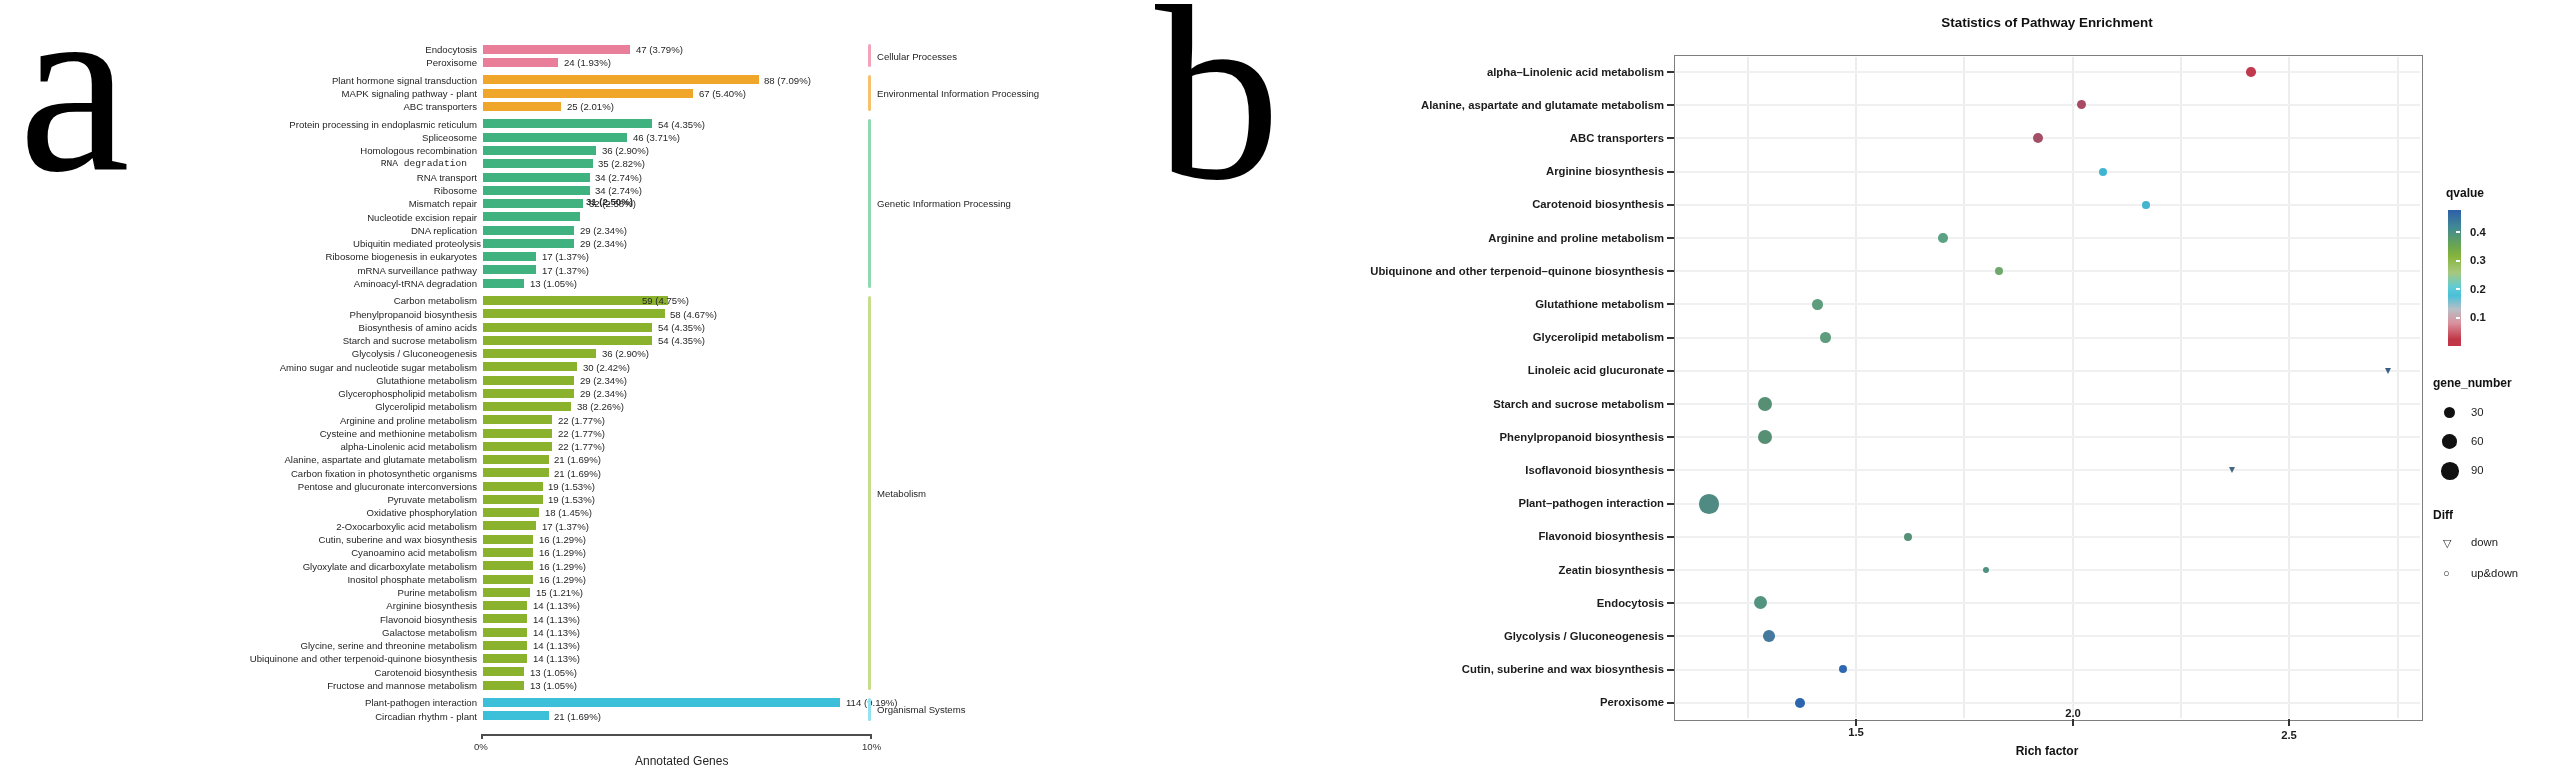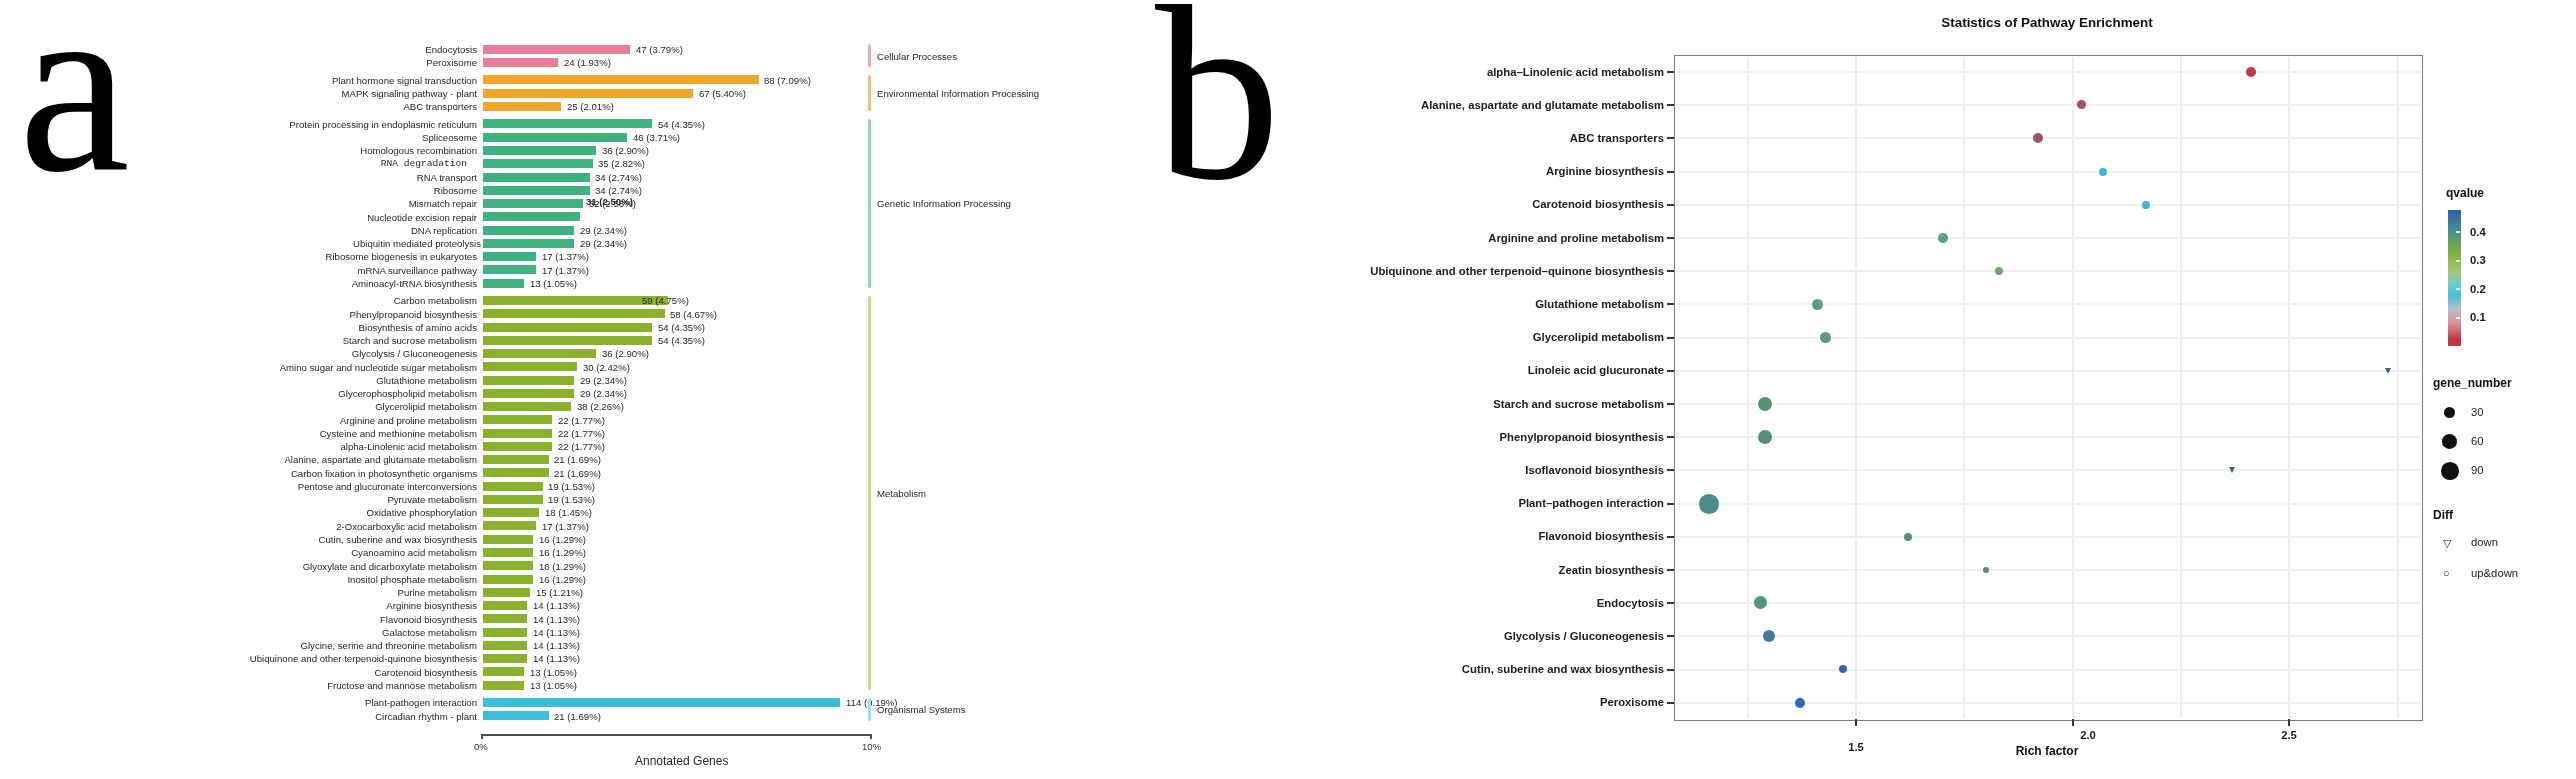--- a/index.html
+++ b/index.html
@@ -100,21 +100,21 @@
         <div class="pa-value" style="left: 580px; top: 225px;">29 (2.34%)</div>
         <div class="pa-label" style="left: 79px; top: 238px;">Ubiquitin mediated proteolysis</div>
         <div class="pa-bar" style="left: 483px; top: 239px; width: 91px; background: rgb(63, 178, 127);"></div>
         <div class="pa-value" style="left: 580px; top: 238px;">29 (2.34%)</div>
         <div class="pa-label" style="left: 75px; top: 251px;">Ribosome biogenesis in eukaryotes</div>
         <div class="pa-bar" style="left: 483px; top: 252px; width: 53px; background: rgb(63, 178, 127);"></div>
         <div class="pa-value" style="left: 542px; top: 251px;">17 (1.37%)</div>
         <div class="pa-label" style="left: 75px; top: 265px;">mRNA surveillance pathway</div>
         <div class="pa-bar" style="left: 483px; top: 265px; width: 53px; background: rgb(63, 178, 127);"></div>
         <div class="pa-value" style="left: 542px; top: 265px;">17 (1.37%)</div>
-        <div class="pa-label" style="left: 75px; top: 278px;">Aminoacyl-tRNA biosynthesis</div>
+        <div class="pa-label" style="left: 75px; top: 278px;">Aminoacyl-tRNA degradation</div>
         <div class="pa-bar" style="left: 483px; top: 279px; width: 41px; background: rgb(63, 178, 127);"></div>
         <div class="pa-value" style="left: 530px; top: 278px;">13 (1.05%)</div>
         <div class="pa-label" style="left: 75px; top: 295px;">Carbon metabolism</div>
         <div class="pa-bar" style="left: 483px; top: 296px; width: 185px; background: rgb(138, 178, 45);"></div>
         <div class="pa-value" style="left: 642px; top: 295px;">59 (4.75%)</div>
         <div class="pa-label" style="left: 75px; top: 309px;">Phenylpropanoid biosynthesis</div>
         <div class="pa-bar" style="left: 483px; top: 309px; width: 182px; background: rgb(138, 178, 45);"></div>
         <div class="pa-value" style="left: 670px; top: 309px;">58 (4.67%)</div>
         <div class="pa-label" style="left: 75px; top: 322px;">Biosynthesis of amino acids</div>
         <div class="pa-bar" style="left: 483px; top: 323px; width: 169px; background: rgb(138, 178, 45);"></div>
@@ -310,23 +310,23 @@
         <div class="pb-point" style="left: 1763px; top: 630px; width: 11.7px; height: 11.7px; background: rgb(70, 121, 158);"></div>
         <div class="pb-ytick" style="left: 1667px; top: 669px; width: 6.7px; height: 1.7px;"></div>
         <div class="pb-ylabel" style="left: 1211px; top: 663px;">Cutin, suberine and wax biosynthesis</div>
         <div class="pb-point" style="left: 1839px; top: 665px; width: 8.4px; height: 8.4px; background: rgb(46, 104, 178);"></div>
         <div class="pb-ytick" style="left: 1667px; top: 702px; width: 6.7px; height: 1.7px;"></div>
         <div class="pb-ylabel" style="left: 1211px; top: 696px;">Peroxisome</div>
         <div class="pb-point" style="left: 1795px; top: 698px; width: 10px; height: 10px; background: rgb(44, 100, 174);"></div>
       </div>
     <div id="pbXAxis">
         <div class="pb-xtick" style="left: 1855px; top: 719px; width: 1.7px; height: 6.7px;"></div>
-        <div class="pb-xticklabel" style="left: 1856px; top: 741px;">1.5</div>
+        <div class="pb-xticklabel" style="left: 1856px; top: 726px;">1.5</div>
         <div class="pb-xtick" style="left: 2072px; top: 719px; width: 1.7px; height: 6.7px;"></div>
-        <div class="pb-xticklabel" style="left: 2073px; top: 729px; margin-left: 15px;">2.0</div>
+        <div class="pb-xticklabel" style="left: 2073px; top: 707px;">2.0</div>
         <div class="pb-xtick" style="left: 2288px; top: 719px; width: 1.7px; height: 6.7px;"></div>
         <div class="pb-xticklabel" style="left: 2289px; top: 729px;">2.5</div>
       </div>
     <div class="pb-xtitle" style="left:2047px;top:744px;">Rich factor</div>
 
     <div id="pbLegend">
       <div class="lg-title" style="left:2446px;top:186px;">qvalue</div>
       <div class="lg-gradient" id="qvalBar" style="left: 2448px; top: 210px; height: 136px; background: linear-gradient(rgb(46, 95, 168) 0%, rgb(65, 138, 147) 13%, rgb(109, 167, 78) 27%, rgb(133, 180, 60) 34%, rgb(167, 200, 126) 46%, rgb(94, 203, 214) 57%, rgb(73, 192, 216) 63%, rgb(185, 191, 198) 73%, rgb(217, 146, 158) 83%, rgb(194, 55, 71) 95%, rgb(194, 55, 71) 100%);"></div>
       <div id="qvalTicks">
           <div class="lg-gradtick" style="left: 2456px; top: 231px;"></div>

